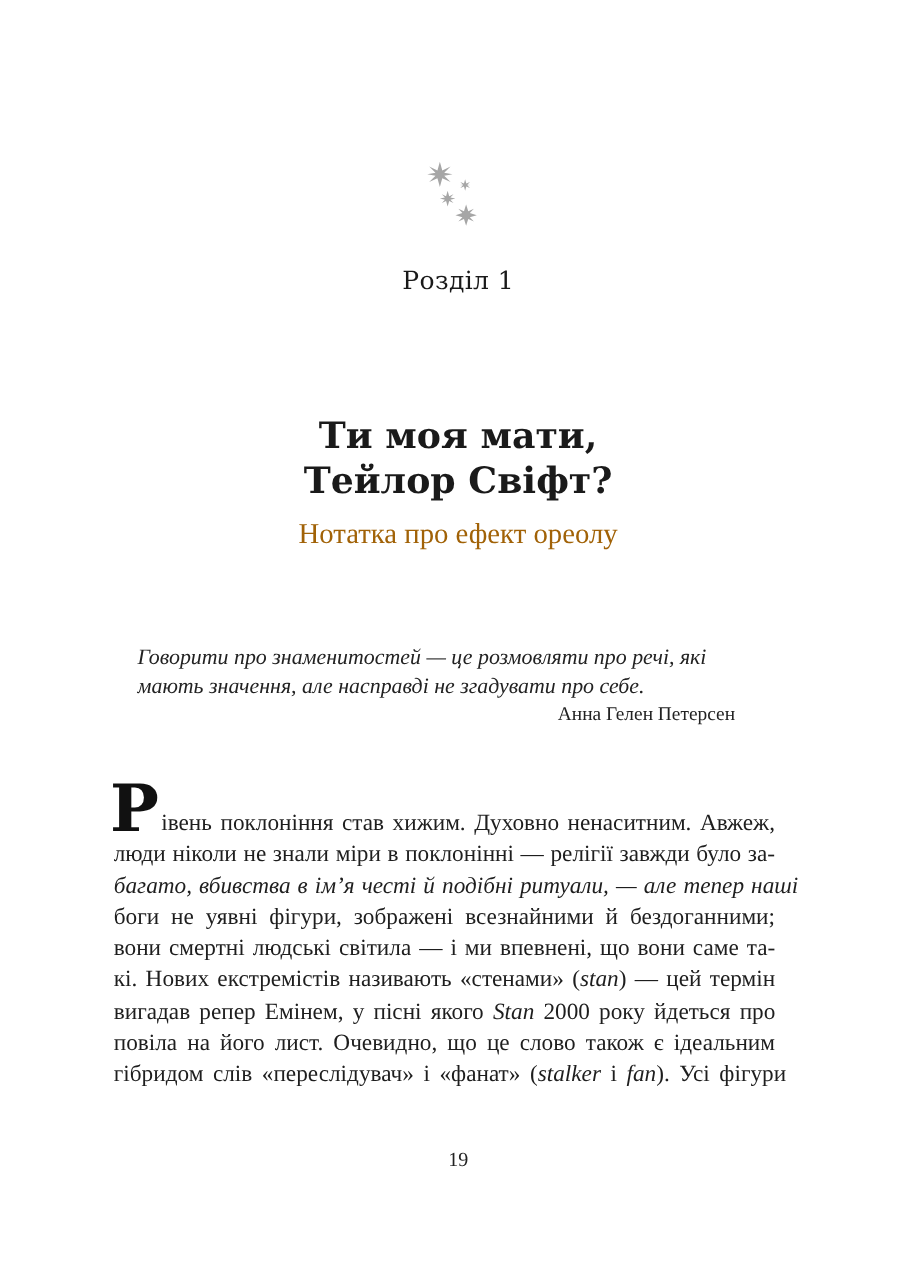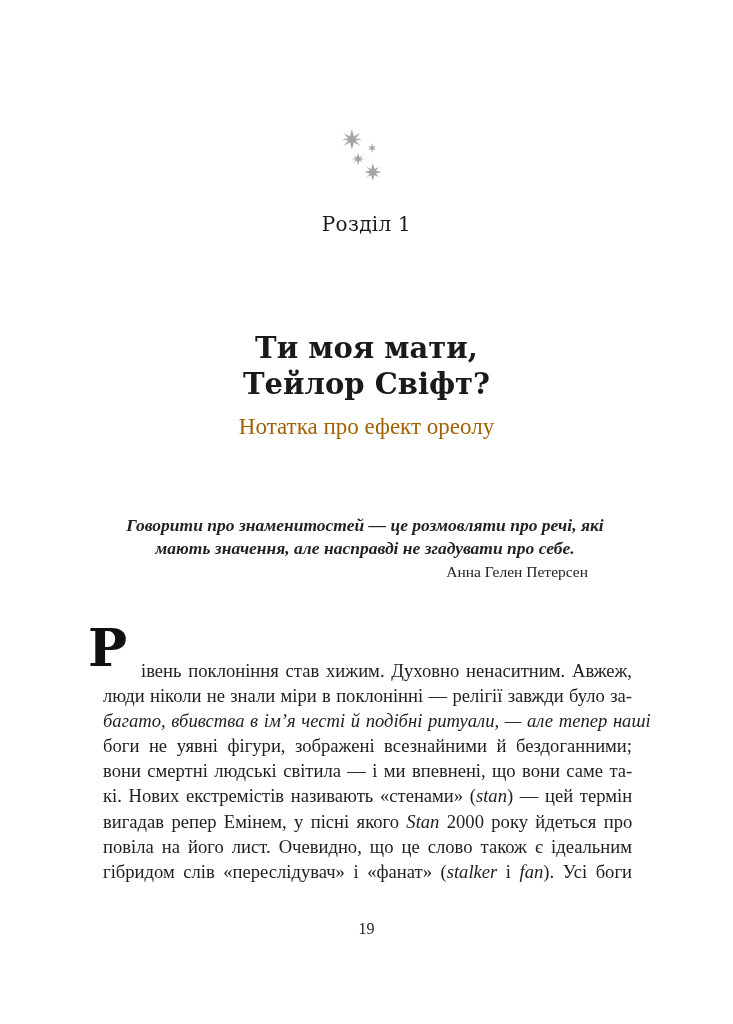--- a/index.html
+++ b/index.html
@@ -60,45 +60,43 @@
       position: absolute;
       left: 110px;
       width: 510px;
       top: 514px;
       font-family: "Liberation Serif", serif;
     }
     .epigraph-text {
       font-style: italic;
       font-size: 17.5px;
       line-height: 23px;
-      text-align: center;
       color: #222;
       margin: 0;
-      font-weight: bold;
     }
     .epigraph-author {
       text-align: right;
       font-size: 15.5px;
       line-height: 23px;
       margin: 0;
       padding-right: 32px;
       color: #222;
     }
     .body-text {
       position: absolute;
       left: 91px;
       width: 529px;
       top: 646px;
       font-family: "Liberation Serif", serif;
       font-size: 18.6px;
       line-height: 25.1px;
       text-align: justify;
       hyphens: manual;
       color: #1e1e1e;
-      margin: 12px;
+      margin: 0;
     }
     .body-line {
       display: block;
       text-align: justify;
       text-align-last: justify;
       white-space: nowrap;
       height: 25.1px;
     }
     .drop-cap {
       position: absolute;
@@ -163,18 +161,18 @@
 
   <div class="body-text">
     <span class="body-line first-line-indent" style="white-space: nowrap; display: block; word-spacing: 2.16667px;">івень поклоніння став хижим. Духовно ненаситним. Авжеж,</span>
     <span class="body-line" style="white-space: nowrap; display: block; word-spacing: 0.636364px;">люди ніколи не знали міри в поклонінні — релігії завжди було за-</span>
     <span class="body-line" style="white-space: nowrap; display: block; word-spacing: 1px; font-style: italic;">багато, вбивства в ім’я честі й подібні ритуали, — але тепер наші</span>
     <span class="body-line" style="white-space: nowrap; display: block; word-spacing: 4.85714px;">боги не уявні фігури, зображені всезнайними й бездоганними;</span>
     <span class="body-line" style="white-space: nowrap; display: block; word-spacing: 1.72727px;">вони смертні людські світила — і ми впевнені, що вони саме та-</span>
     <span class="body-line" style="white-space: nowrap; display: block; word-spacing: 2px;"><span>кі. Нових екстремістів називають «стенами» (</span><i>stan</i><span>) — цей термін</span></span>
     <span class="body-line" style="white-space: nowrap; display: block; word-spacing: 2.7px;"><span>вигадав репер Емінем, у пісні якого </span><i>Stan</i><span> 2000 року йдеться про</span></span>
     <span class="body-line" style="white-space: nowrap; display: block; word-spacing: 3.4px;">повіла на його лист. Очевидно, що це слово також є ідеальним</span>
-    <span class="body-line" style="white-space: nowrap; display: block; word-spacing: 3px;"><span>гібридом слів «переслідувач» і «фанат» (</span><i>stalker</i><span> і </span><i>fan</i><span>). Усі боги</span></span>
+    <span class="body-line" style="white-space: nowrap; display: block; word-spacing: 3px;"><span>гібридом слів «переслідувач» і «фанат» (</span><i>stalker</i><span> і </span><i>fan</i><span>). Усі фігури</span></span>
   </div>
 
   <div class="page-number">19</div>
 
 </div>
 
 </body></html>

